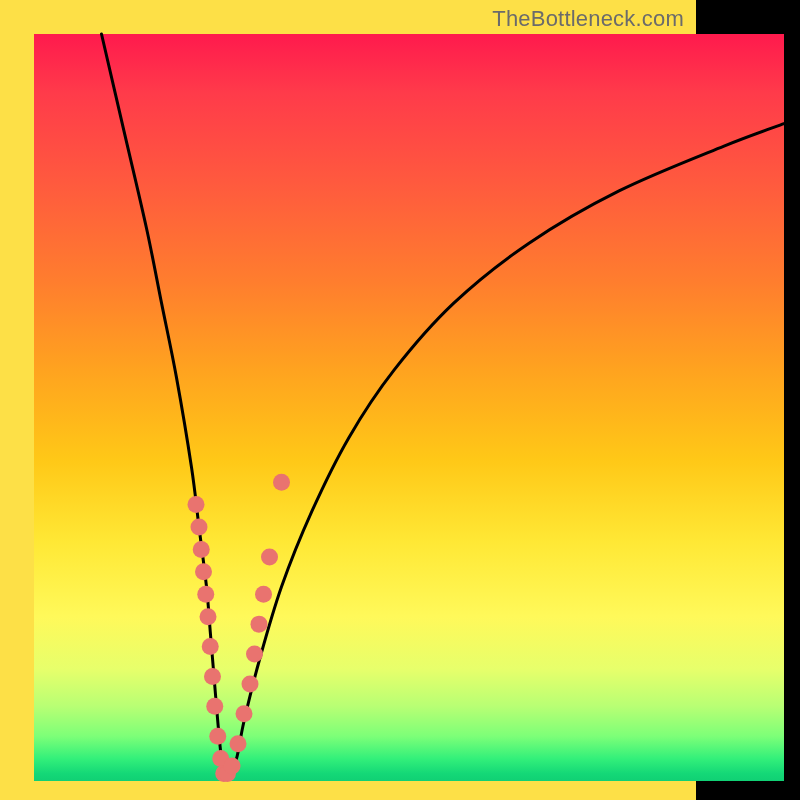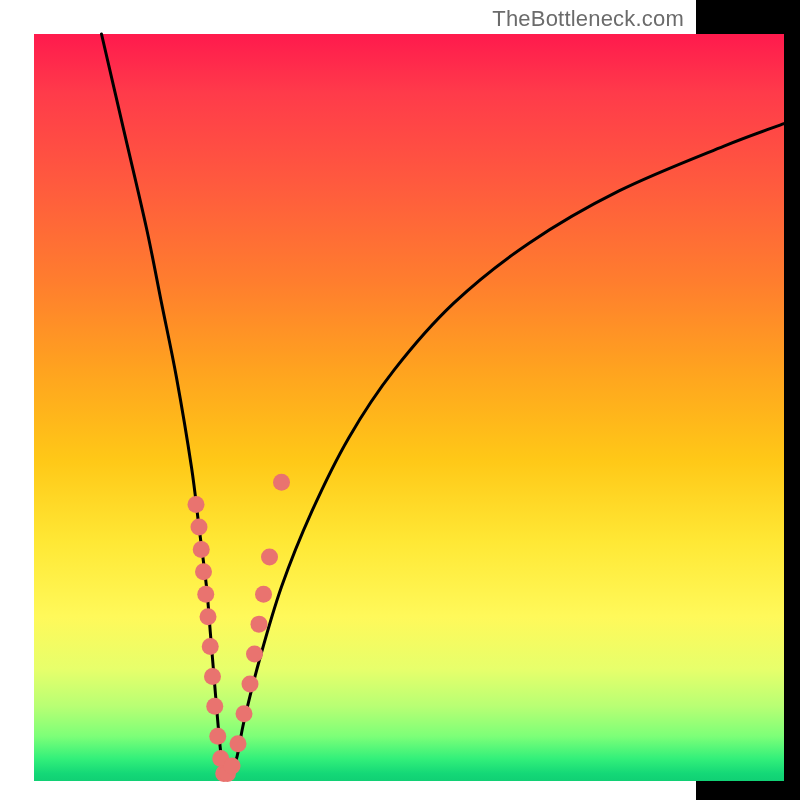--- a/index.html
+++ b/index.html
@@ -8,21 +8,21 @@
     width: 800px;
     height: 800px;
     overflow: hidden;
     background: #000;
     font-family: Arial, Helvetica, sans-serif;
   }
   .frame {
     position: absolute;
     left: 0; top: 0;
     width: 696px; height: 800px;
-    background: #ffffff;
+    background: #fde047;
   }
   .plot {
     position: absolute;
     
     left: 34px;
     top: 34px;
     width: 750px;   
     height: 747px;  
     
     background: linear-gradient(to bottom,

